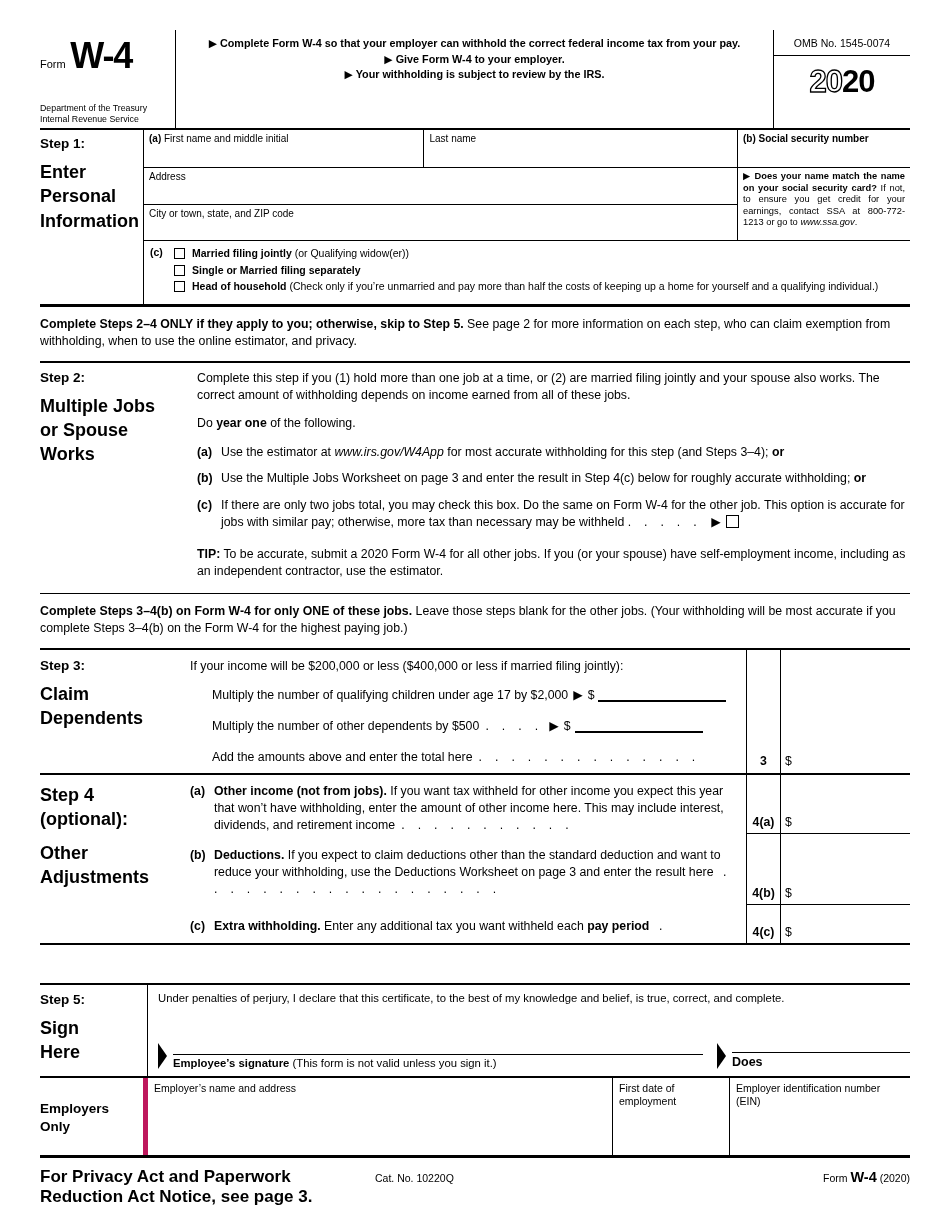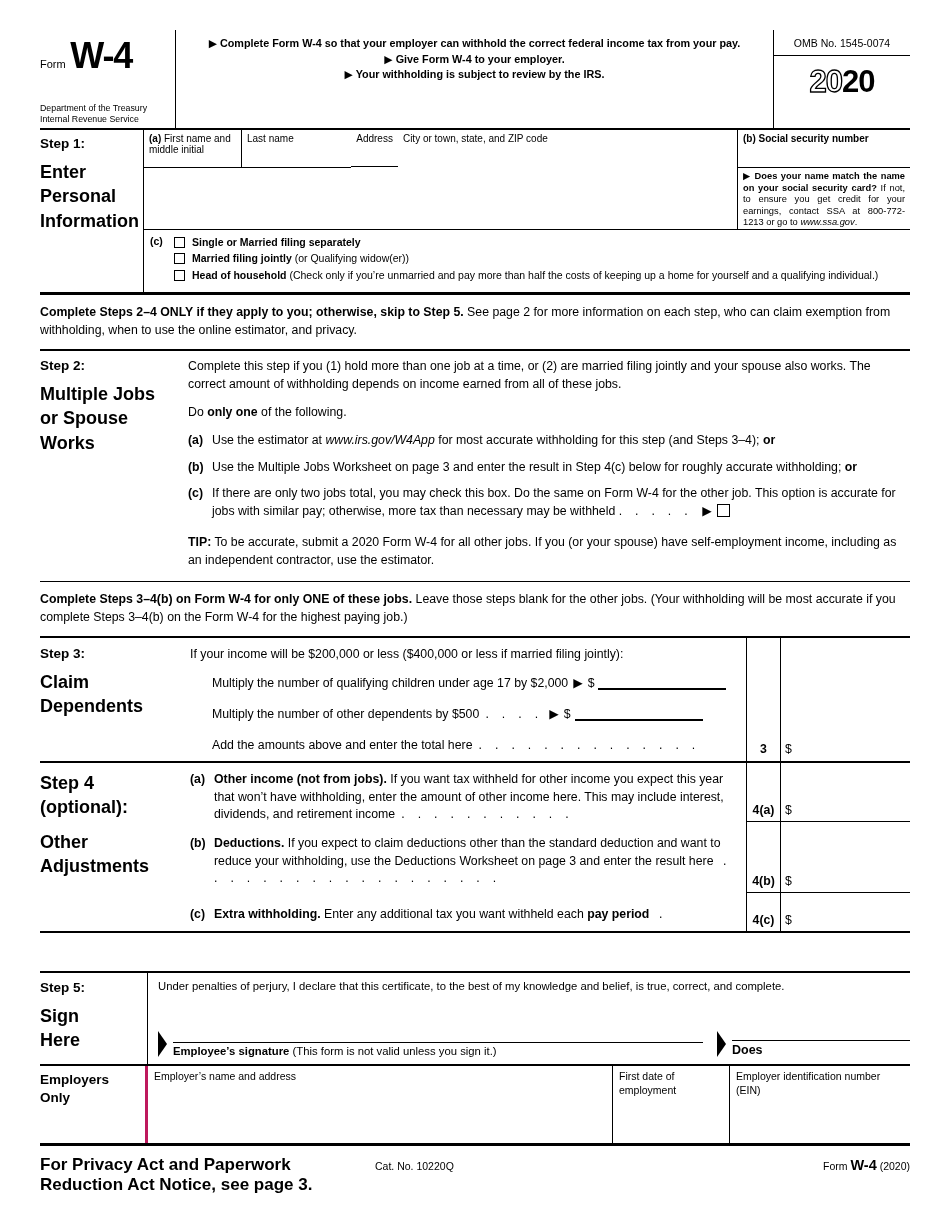--- a/index.html
+++ b/index.html
@@ -26,21 +26,21 @@
   .year { text-align:center; font-size:31px; font-weight:bold; padding-top:8px; letter-spacing:-1px; }
   .y-outline { color:#fff; -webkit-text-stroke:1.3px #000; text-shadow:0 0 0 #000; }
 
   
   .step1 { display:flex; border-bottom:3px solid #000; }
   .s1-left { width:104px; border-right:1.5px solid #000; padding-top:6px; }
   .step-title { font-size:13.5px; font-weight:bold; margin-bottom:9px; }
   .step-sub { font-size:18px; font-weight:bold; line-height:1.35; }
   .s1-right { flex:1; display:flex; flex-direction:column; }
   .s1-body { display:flex; }
-  .s1-fields { flex:1; display:flex; flex-direction:row; }
+  .s1-fields { flex:1; display:flex; flex-direction:column; }
   .f-row1 { display:flex; height:38px; border-bottom:1px solid #000; }
   .f-a { width:47.3%; border-right:1px solid #000; padding:3px 5px; font-size:10px; }
   .f-last { flex:1; padding:3px 5px; font-size:10px; }
   .f-addr { height:37px; border-bottom:1px solid #000; padding:3px 5px; font-size:10px; }
   .f-city { height:35px; padding:3px 5px; font-size:10px; }
   .lbl-b { font-weight:bold; }
   .s1-rightcol { width:173px; border-left:1px solid #000; display:flex; flex-direction:column; }
   .ssn { height:38px; border-bottom:1px solid #000; padding:3px 5px; font-size:10px; font-weight:bold; }
   .namenote { flex:1; padding:3px 5px 0 5px; font-size:9.3px; line-height:1.24; text-align:justify; }
   .namenote .it { font-style:italic; }
@@ -51,21 +51,21 @@
   .cb { width:11px; height:11px; border:1px solid #000; margin-right:7px; flex:none; background:#fff; }
   .cb-big { width:13px; height:13px; border:1px solid #000; display:inline-block; vertical-align:-2px; background:#fff; }
 
   
   .intro { font-size:12.3px; line-height:1.42; padding:9px 0 10px 0; }
   .intro.b-bottom { border-bottom:2px solid #000; }
   b, .bold { font-weight:bold; }
   .it { font-style:italic; }
 
   
-  .step2 { display:flex; border-bottom:1px solid #000; padding:7px 0 12px 0; }
+  .step2 { display:flex; border-bottom:1px solid #000; padding:7px 0 12px 0;gap:9px; }
   .s2-left { width:148px; }
   .s2-right { flex:1; font-size:12.3px; line-height:1.42; }
   .s2-right p { margin-bottom:11px; }
   .s2-item { display:flex; margin-bottom:9px; }
   .s2-item .ilbl { width:24px; font-weight:bold; flex:none; }
   .s2-item .itxt { flex:1; }
   .c-end { white-space:nowrap; }
   .tip { margin-top:14px; }
 
   
@@ -105,21 +105,21 @@
   .sigrow { display:flex; margin-top:auto; padding-bottom:7px;justify-content:flex-end; }
   .sig-arrow { width:0; height:0; border-left:9px solid #000; border-top:13px solid transparent; border-bottom:13px solid transparent; margin-right:6px; align-self:flex-end; }
   .sigblock { flex:1; display:flex; flex-direction:column; justify-content:flex-end; margin-right:14px; }
   .sigline { border-bottom:1.5px solid #000; height:22px; }
   .siglabel { font-size:11.3px; padding-top:2px; }
   .dateblock { width:178px; display:flex; flex-direction:column; justify-content:flex-end; }
   .datelabel { font-size:12.5px; font-weight:bold; padding-top:2px; }
 
   
   .employers { display:flex; border-bottom:3px solid #000; height:80px; }
-  .e-left { width:108px; border-right:3px solid #be185d; padding-top:5px; }
+  .e-left { width:108px; border-right:5px solid #be185d; padding-top:22px; }
   .e-left .step-sub { font-size:13.5px; }
   .e-name { flex:1; border-right:1px solid #000; padding:4px 6px; font-size:10.5px; }
   .e-date { width:117px; border-right:1px solid #000; padding:4px 6px; font-size:10.5px; line-height:1.3; }
   .e-ein { width:180px; padding:4px 6px; font-size:10.5px; line-height:1.3; }
 
   
   .footer { display:flex; align-items:baseline; padding-top:9px; }
   .foot-left { font-size:17px; font-weight:bold; flex:1; }
   .foot-cat { font-size:10.5px; width:200px; }
   .foot-right { font-size:10.5px; text-align:right; flex:1; }
@@ -174,25 +174,25 @@
         <div class="s1-rightcol">
           <div class="ssn"><span>(b)</span> <span>Social security number</span></div>
           <div class="namenote"><b>▶ Does your name match the name on your social security card?</b><span> If not, to ensure you get credit for your earnings, contact SSA at 800-772-1213 or go to </span><span class="it">www.ssa.gov</span><span>.</span></div>
         </div>
       </div>
       <div class="s1-crow">
         <div class="c-label">(c)</div>
         <div class="c-opts">
           <div class="c-line">
             <span class="cb"></span>
-            <span><b>Single or Married filing separately</b><span></span></span>
+            <span><b>Married filing jointly</b><span> (or Qualifying widow(er))</span></span>
           </div>
           <div class="c-line">
             <span class="cb"></span>
-            <span><b>Married filing jointly</b><span> (or Qualifying widow(er))</span></span>
+            <span><b>Single or Married filing separately</b><span></span></span>
           </div>
           <div class="c-line">
             <span class="cb"></span>
             <span><b>Head of household</b><span> (Check only if you’re unmarried and pay more than half the costs of keeping up a home for yourself and a qualifying individual.)</span></span>
           </div>
         </div>
       </div>
     </div>
   </div>
 
@@ -202,21 +202,21 @@
     <div class="s2-left">
       <div class="step-title">Step 2:</div>
       <div class="step-sub">
         <div>Multiple Jobs</div>
         <div>or Spouse</div>
         <div>Works</div>
       </div>
     </div>
     <div class="s2-right">
       <p>Complete this step if you (1) hold more than one job at a time, or (2) are married filing jointly and your spouse also works. The correct amount of withholding depends on income earned from all of these jobs.</p>
-      <p><span>Do </span><b>only one</b><span> of the following.</span></p>
+      <p><span>Do </span><b>year one</b><span> of the following.</span></p>
       <div class="s2-item">
         <span class="ilbl">(a)</span>
         <span class="itxt"><span>Use the estimator at </span><span class="it">www.irs.gov/W4App</span><span> for most accurate withholding for this step (and Steps 3–4); </span><b>or</b></span>
       </div>
       <div class="s2-item">
         <span class="ilbl">(b)</span>
         <span class="itxt"><span>Use the Multiple Jobs Worksheet on page 3 and enter the result in Step 4(c) below for roughly accurate withholding; </span><b>or</b></span>
       </div>
       <div class="s2-item">
         <span class="ilbl">(c)</span>

